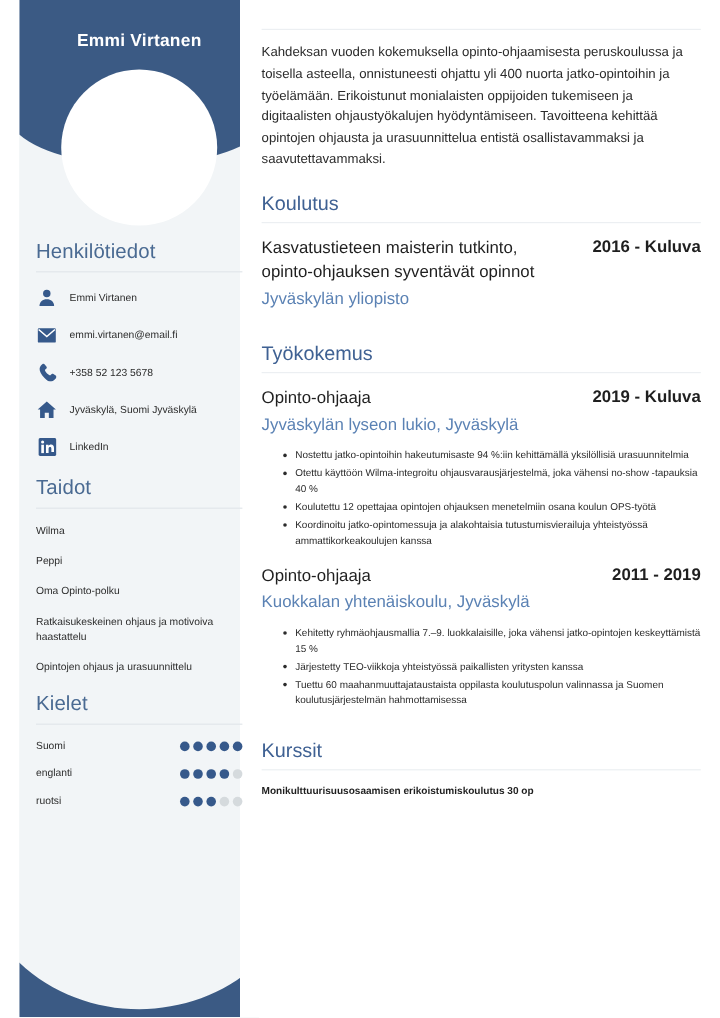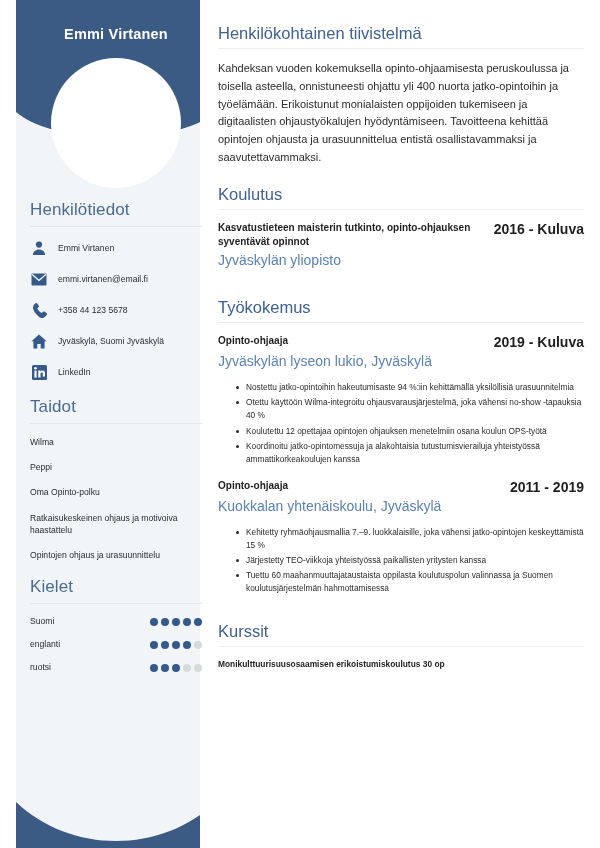--- a/index.html
+++ b/index.html
@@ -145,22 +145,22 @@
   }
 
   .entry { margin-bottom: 13px; }
   .entry-head {
     display: flex;
     justify-content: space-between;
     align-items: flex-start;
     gap: 10px;
   }
   .entry-role {
-    font-size: 10px;
-    font-weight: bold;
+    font-size: 14px;
+    font-weight: normal;
     color: #1f1f1f;
     line-height: 1.42;
     max-width: 255px;
   }
   .entry-dates {
     font-size: 14px;
     font-weight: bold;
     color: #1f1f1f;
     white-space: nowrap;
     padding-top: 0px;
@@ -246,21 +246,21 @@
           </span>
           <span class="contact-tx">emmi.virtanen@email.fi</span>
         </div>
 
         <div class="contact-row">
           <span class="contact-ic">
             <svg width="16" height="16" viewBox="0 0 16 16" fill="#36598b">
               <path d="M11.1 16c-1.1 0-2.8-.7-5-3.1C3.3 9.9 1.9 7.3 2 5.2 2.1 3.4 3.6 2 4.5 1.3c.5-.4 1.2-.3 1.6.2l1.7 2.2c.3.4.3 1-.1 1.4l-1 .9c-.2.2-.3.5-.2.8.3.8 1 1.8 1.7 2.5.7.7 1.5 1.2 2.2 1.5.3.1.6 0 .8-.2l.9-.9c.4-.4.9-.4 1.4-.1l2.2 1.6c.5.4.6 1.1.2 1.6-.7.9-2 2.4-3.8 3.2-.3.1-.6.1-1 .1z"></path>
             </svg>
           </span>
-          <span class="contact-tx">+358 44 123 5678</span>
+          <span class="contact-tx">+358 52 123 5678</span>
         </div>
 
         <div class="contact-row">
           <span class="contact-ic">
             <svg width="16" height="15" viewBox="0 0 16 15" fill="#36598b">
               <path d="M8 0.6 L15.6 7.2 L13.6 7.2 L13.6 14.4 L9.7 14.4 L9.7 10 L6.3 10 L6.3 14.4 L2.4 14.4 L2.4 7.2 L0.4 7.2 Z"></path>
             </svg>
           </span>
           <span class="contact-tx">Jyväskylä, Suomi Jyväskylä</span>
         </div>
@@ -322,21 +322,20 @@
               <span class="dot"></span>
             </span>
         </div>
       </section>
     </div>
   </aside>
 
   <main id="main">
 
     <section class="m-section">
-      <h1 class="m-title">Henkilökohtainen tiivistelmä</h1>
       <div class="m-rule"></div>
       <p class="m-summary">Kahdeksan vuoden kokemuksella opinto-ohjaamisesta peruskoulussa ja toisella asteella, onnistuneesti ohjattu yli 400 nuorta jatko-opintoihin ja työelämään. Erikoistunut monialaisten oppijoiden tukemiseen ja digitaalisten ohjaustyökalujen hyödyntämiseen. Tavoitteena kehittää opintojen ohjausta ja urasuunnittelua entistä osallistavammaksi ja saavutettavammaksi.</p>
     </section>
 
     <section class="m-section">
       <h1 class="m-title">Koulutus</h1>
       <div class="m-rule"></div>
 
       <div class="entry">
         <div class="entry-head">

